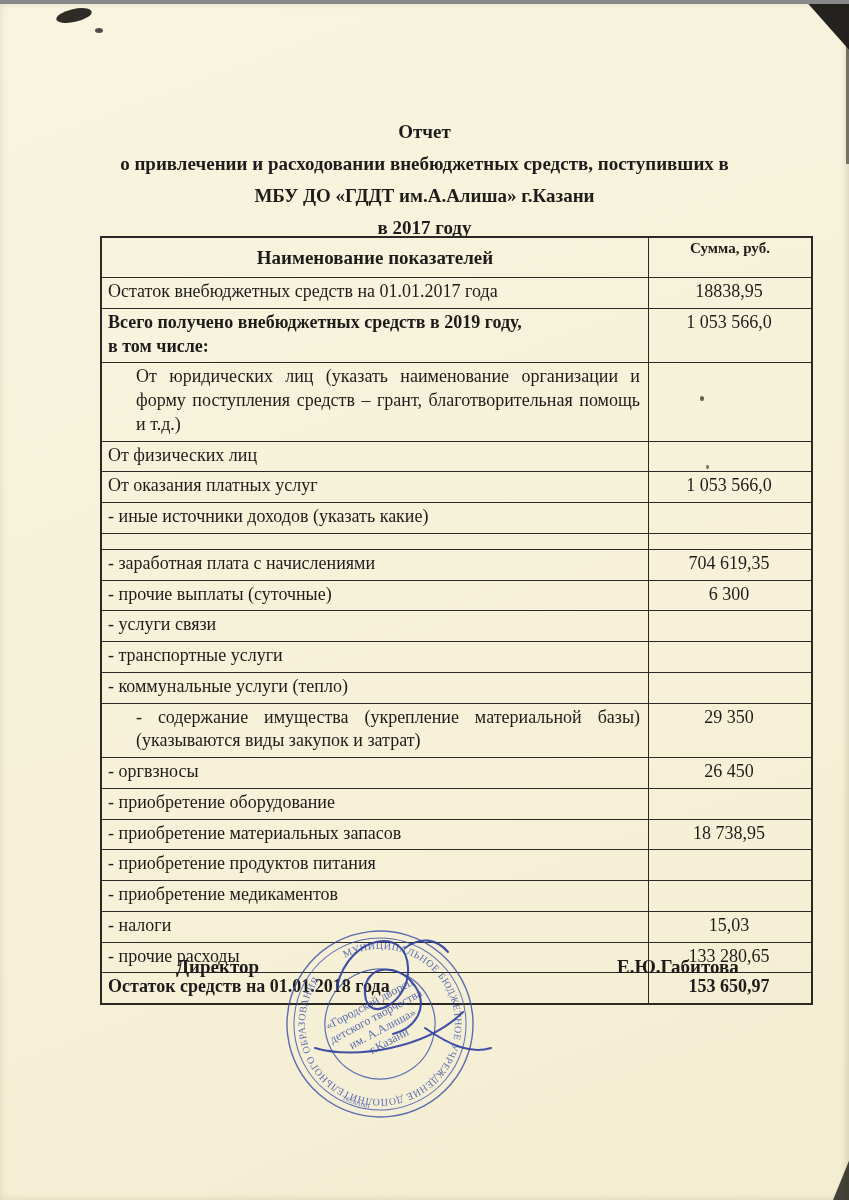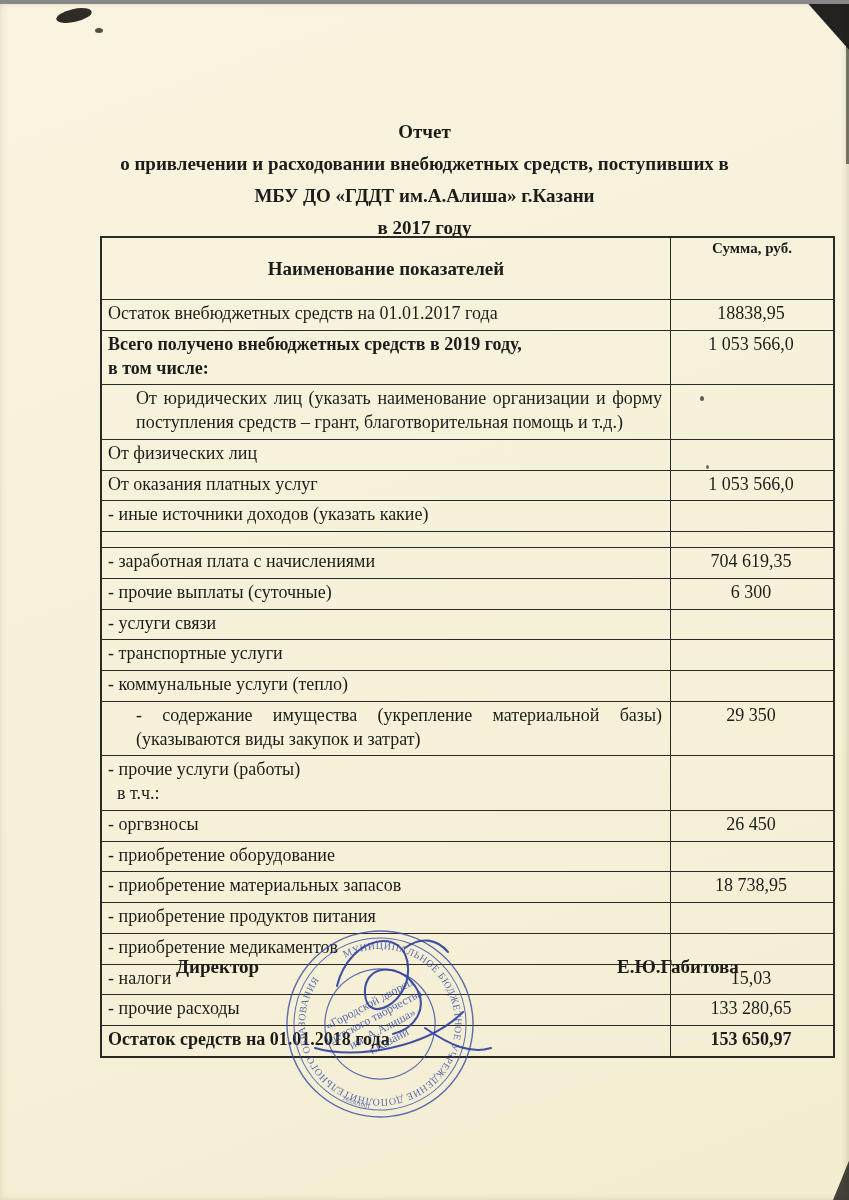--- a/index.html
+++ b/index.html
@@ -33,21 +33,21 @@
     position:absolute; top:232px; left:100px;
     width:692px; border-collapse:collapse; table-layout:fixed;
     font-size:18px; border:2px solid #2b2925;
   }
   .report-table th, .report-table td {
     border:1.6px solid #2b2925;
     padding:2px 8px 4px 6px;
     vertical-align:top;
     line-height:1.32;
   }
-  th.name-header { width:532px; text-align:center; font-size:19px; padding:18px; }
+  th.name-header { width:532px; text-align:center; font-size:19px; padding:7px; }
   th.sum-header  { width:160px; text-align:center; font-size:15px; padding:1px; }
   .label-cell { text-align:left; white-space:pre-line; }
   .label-cell.justify { white-space:normal; text-align:justify;padding-left:34px; }
   .value-cell { text-align:center; }
   .bold { font-weight:bold; }
   tr.spacer td { height:15px; padding:0; }
 
   .footer { position:absolute; top:952px; left:0; width:849px; font-weight:bold; font-size:19px; }
   .director-label { position:absolute; left:176px; }
   .director-name  { position:absolute; left:617px; }
@@ -127,25 +127,20 @@
           <td class="label-cell">- транспортные услуги</td>
           <td class="value-cell"></td>
         </tr>
         <tr>
           <td class="label-cell">- коммунальные услуги (тепло)</td>
           <td class="value-cell"></td>
         </tr>
         <tr>
           <td class="label-cell justify">- содержание имущества (укрепление материальной базы) (указываются виды закупок и затрат)</td>
           <td class="value-cell">29 350</td>
-        </tr>
-        <tr>
-          <td class="label-cell">- прочие услуги (работы)
-&nbsp;&nbsp;в т.ч.:</td>
-          <td class="value-cell"></td>
         </tr>
         <tr>
           <td class="label-cell">- оргвзносы</td>
           <td class="value-cell">26 450</td>
         </tr>
         <tr>
           <td class="label-cell">- приобретение оборудование</td>
           <td class="value-cell"></td>
         </tr>
         <tr>

